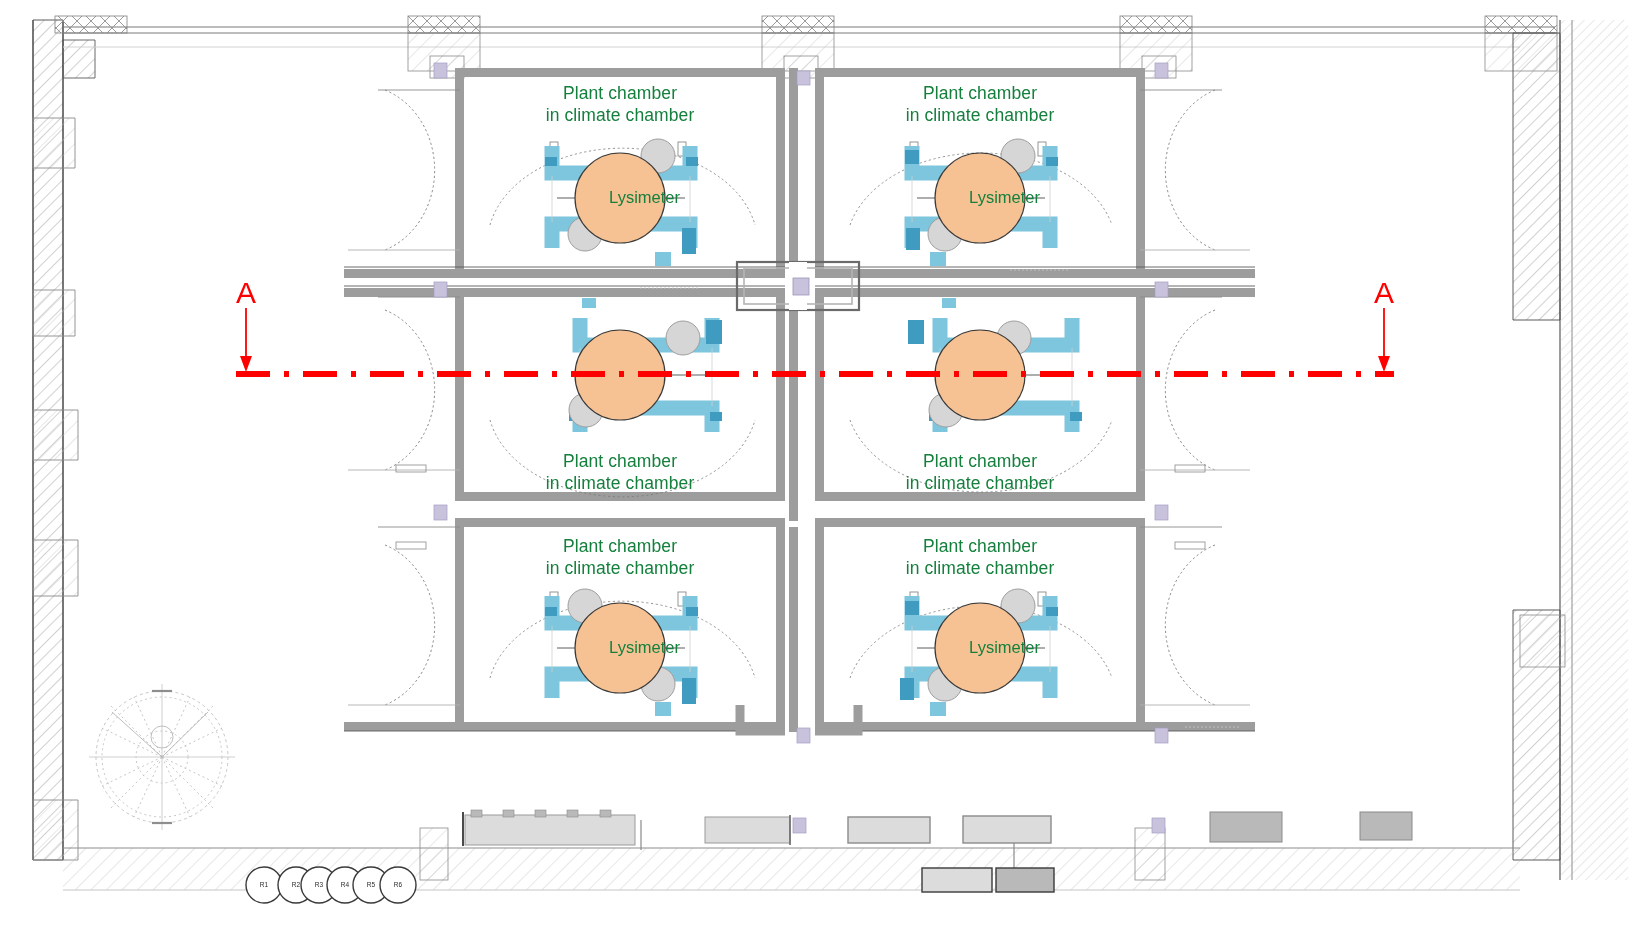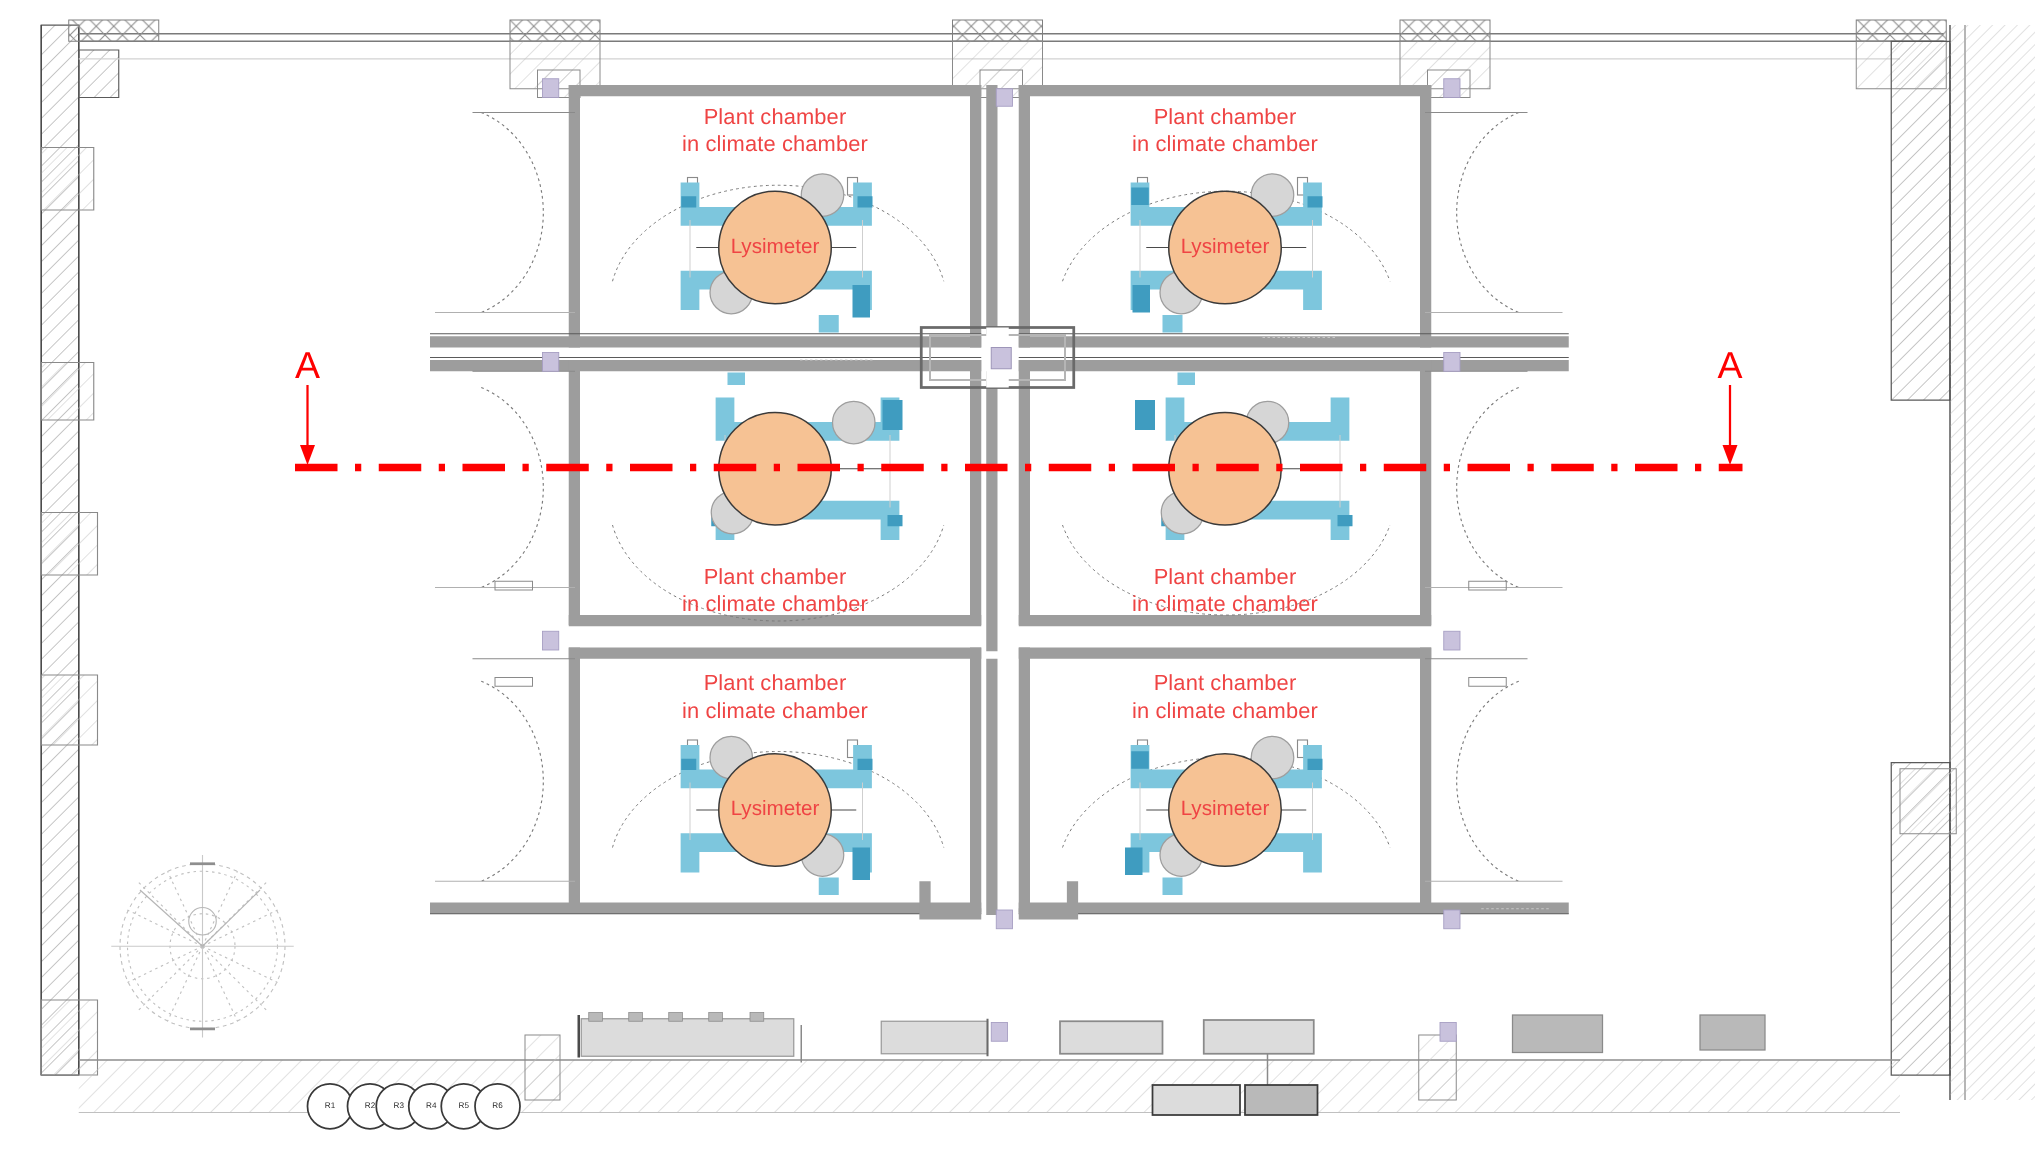--- a/index.html
+++ b/index.html
@@ -21,32 +21,33 @@
   }
   #plan-svg {
     position: absolute;
     left: 0;
     top: 0;
   }
   .lbl {
     position: absolute;
     text-align: center;
     font-family: "Liberation Sans", sans-serif;
-    color: #ef4444;
+    color: #15803d;
     white-space: nowrap;
     pointer-events: none;
   }
   .chamber-label {
     font-size: 17.5px;
     line-height: 22px;
     letter-spacing: 0.1px;
   }
   .lysi-label {
     font-size: 16.5px;
     line-height: 18px;
+    text-align: right;
   }
   .section-letter {
     font-size: 30px;
     color: #fe0000;
     font-family: "Liberation Sans", sans-serif;
     line-height: 30px;
   }
   .rlabel {
     font-size: 6.5px;
     color: #2b2b2b;

